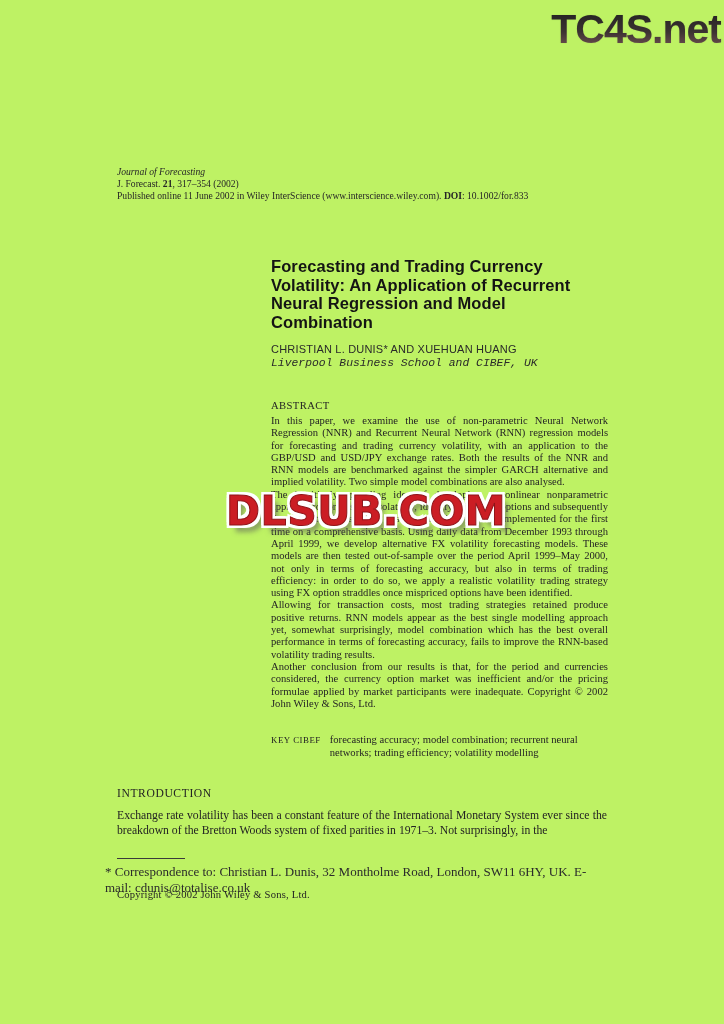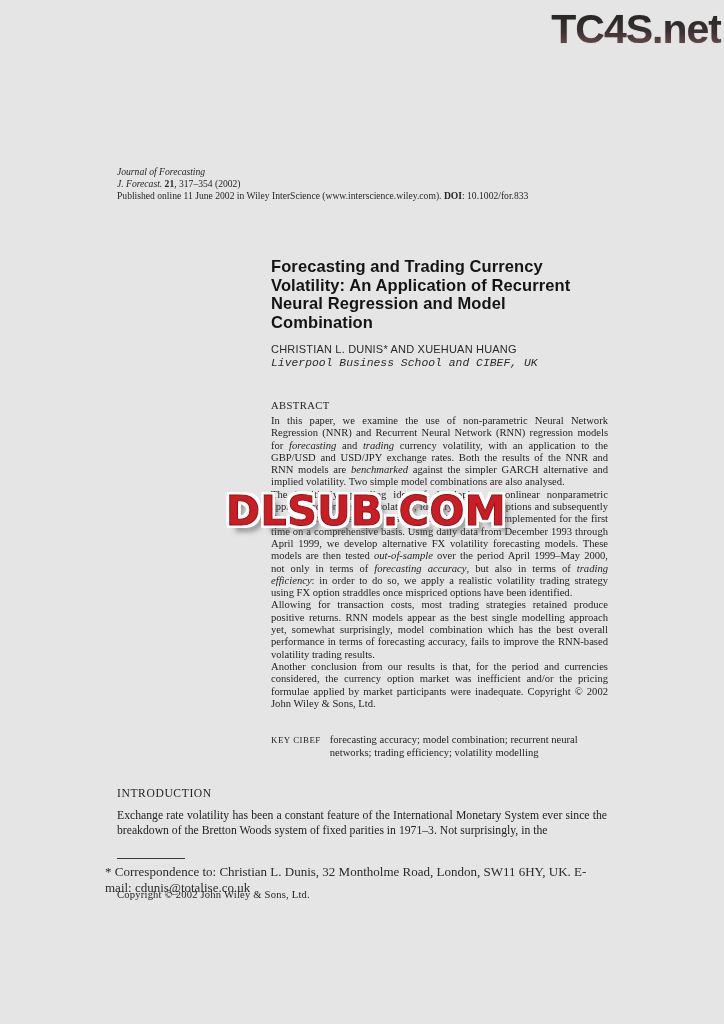--- a/index.html
+++ b/index.html
@@ -1,20 +1,20 @@
 <!DOCTYPE html>
 <html><head>
 <meta charset="utf-8">
 <style>
   html,body { margin:0; padding:0; background:#fff; }
   .page {
-    position:relative; width:724px; height:1024px; background:#e5e5e5;
+    position:relative; width:724px; height:1024px; background:#bef264;
     font-family:"Liberation Serif", serif; color:#222; overflow:hidden;
   }
-  .it { font-style:italic; }
+  .it { }
 
   
   .journal-header { position:absolute; left:117px; top:166px; font-size:9.6px; line-height:11.8px; color:#262626; }
   .jh-line1 { font-style:italic; }
 
   
   .title {
     position:absolute; left:271px; top:257px; width:352px;
     font-family:"Liberation Sans", sans-serif; font-weight:bold;
     font-size:16.5px; line-height:18.6px; color:#141414; letter-spacing:0.1px;

